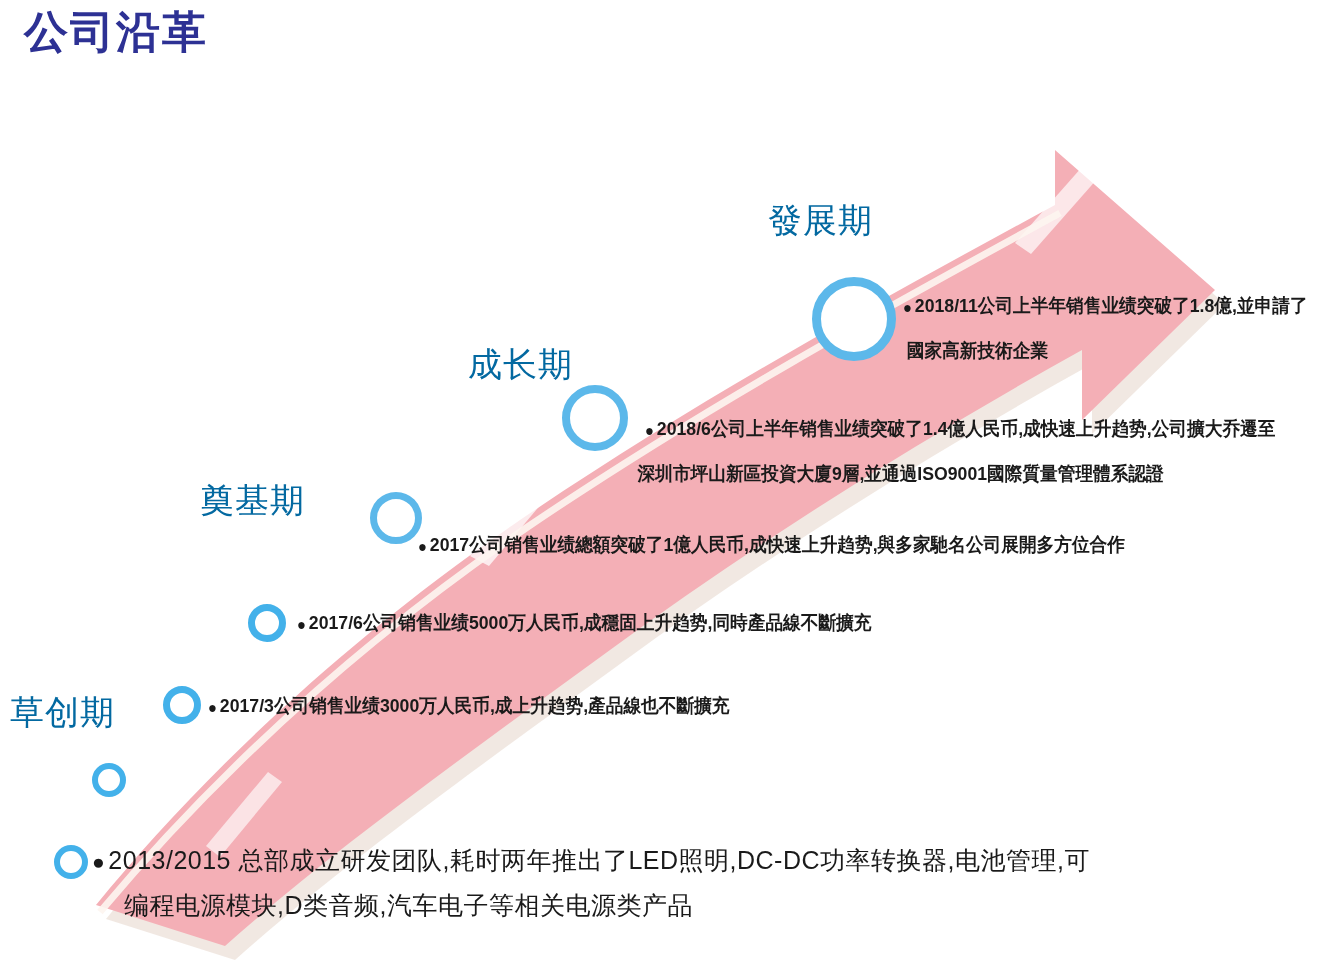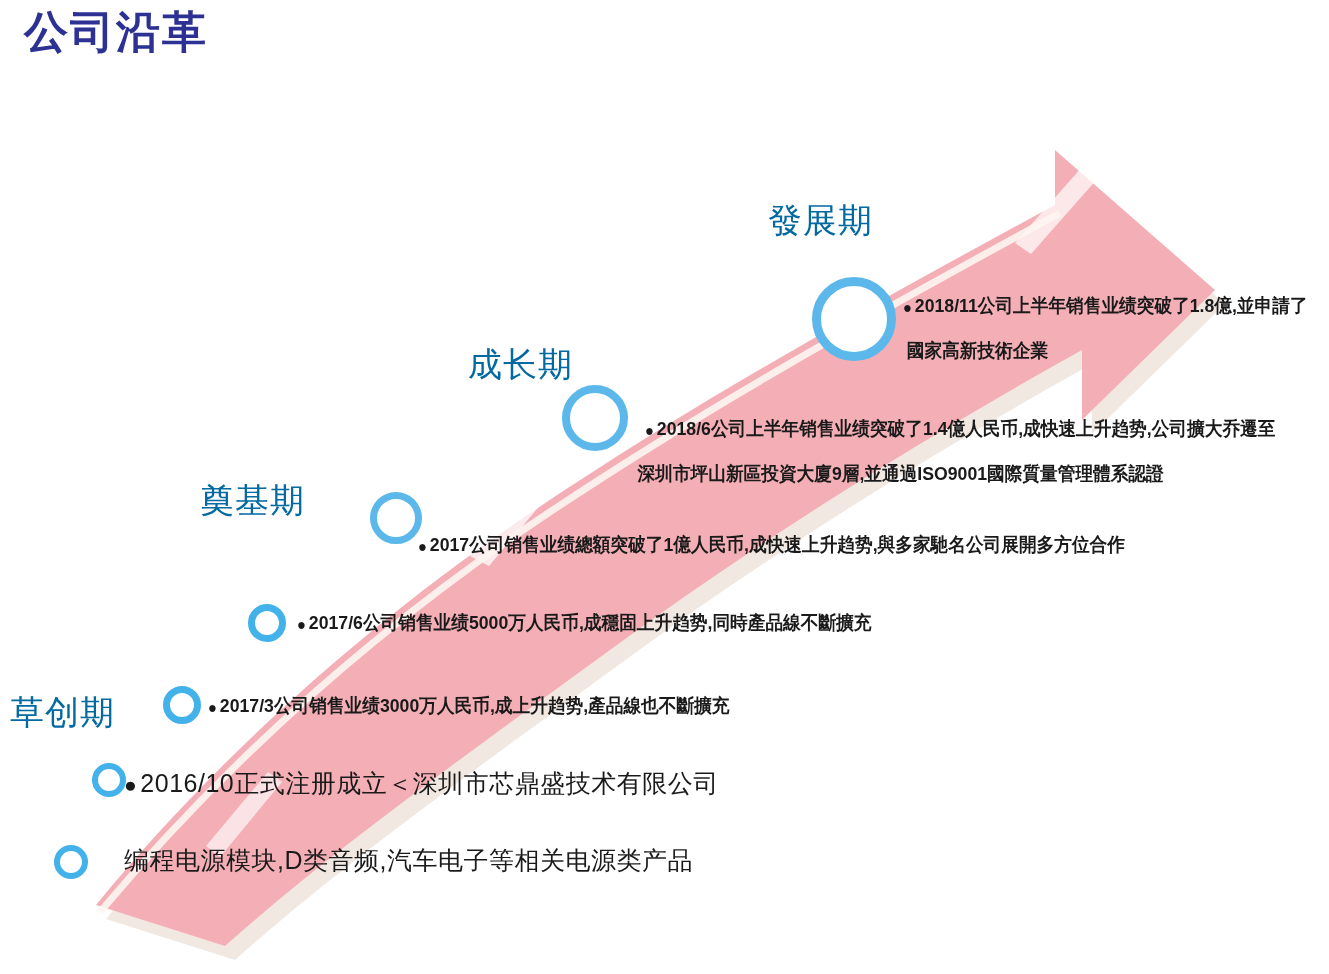--- a/index.html
+++ b/index.html
@@ -100,21 +100,21 @@
     transform-origin: left top;
   }
   .event.cond .line + .line { margin-top: 26px; }
 
   
   .event.wide {
     font-weight: normal;
     font-size: 25px;
     letter-spacing: 0.5px;
   }
-  .event.wide .line + .line { }
+  .event.wide .line + .line { margin-top: 20px; }
 
   .event.e0 { left: 903px; top: 296px; }
   .event.e1 { left: 645px; top: 419px; }
   .event.e2 { left: 418px; top: 535px; }
   .event.e3 { left: 297px; top: 613px; }
   .event.e4 { left: 208px; top: 696px; }
   .event.e5 { left: 124px; top: 771px; }
   .event.e6 { left: 92px;  top: 848px; }
 
   .event.e1 .line.l2 { margin-left: -8px; }
@@ -199,23 +199,21 @@
       <span class="bullet">●</span><span>2017/6公司销售业绩5000万人民币,成穩固上升趋势,同時產品線不斷擴充</span>
     </span>
   </div>
 
   <div class="event cond e4">
     <span class="line l1">
       <span class="bullet">●</span><span>2017/3公司销售业绩3000万人民币,成上升趋势,產品線也不斷擴充</span>
     </span>
   </div>
 
-  <div class="event wide e5">
-    <span class="line l1">
-      <span class="bullet">●</span><span>2016/10正式注册成立＜深圳市芯鼎盛技术有限公司</span>
-    </span>
-  </div>
 
   <div class="event wide e6">
+    <span class="line l1">
+      <span class="bullet">●</span><span>2013/2015 总部成立研发团队,耗时两年推出了LED照明,DC-DC功率转换器,电池管理,可</span>
+    </span>
     <span class="line l2">编程电源模块,D类音频,汽车电子等相关电源类产品</span>
   </div>
 
 </div>
 
 </body></html>

